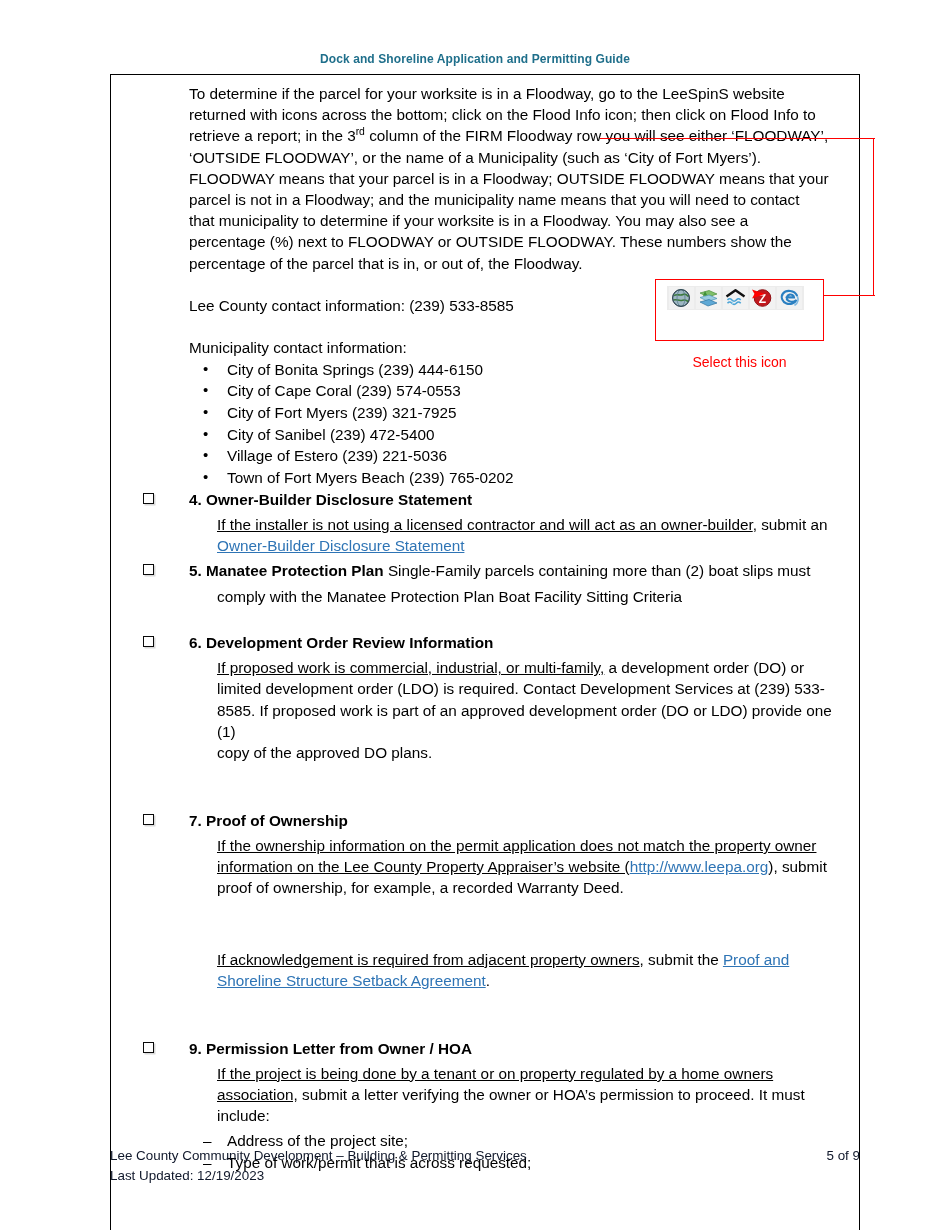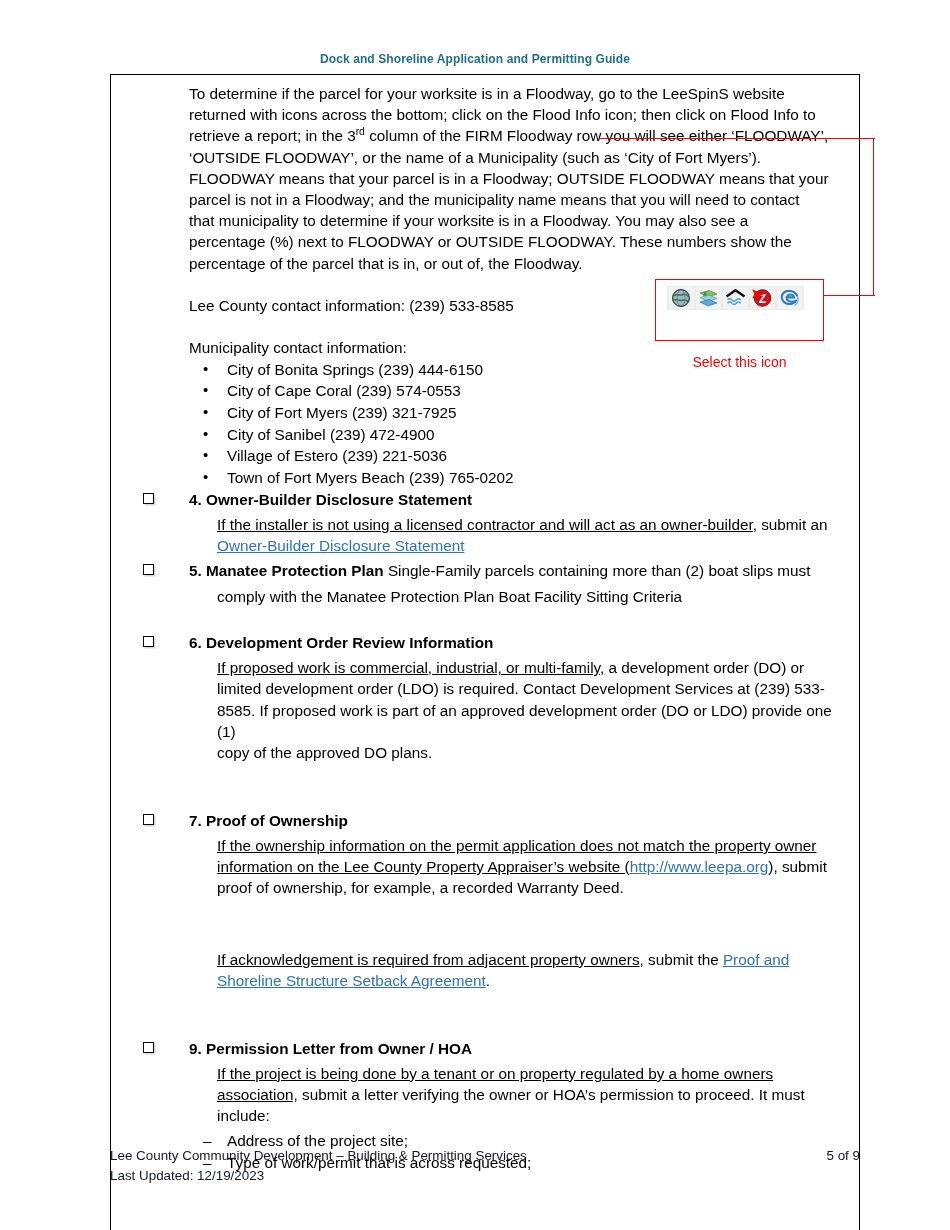--- a/index.html
+++ b/index.html
@@ -244,21 +244,21 @@
 
     <div class="para">Lee County contact information:  (239) 533-8585</div>
 
     <div class="spacer-line"></div>
 
     <div class="para">Municipality contact information:</div>
     <ul class="bullets">
       <li>City of Bonita Springs (239) 444-6150</li>
       <li>City of Cape Coral (239) 574-0553</li>
       <li>City of Fort Myers (239) 321-7925</li>
-      <li>City of Sanibel (239) 472-4900</li>
+      <li>City of Sanibel (239) 472-5400</li>
       <li>Village of Estero (239) 221-5036</li>
       <li>Town of Fort Myers Beach (239) 765-0202</li>
     </ul>
 
     <div class="check-item">
       <span class="chk"></span>
       <span class="item-title">4.</span>
       <span class="item-title">Owner-Builder Disclosure Statement</span>
     </div>
     <div class="item-body">

